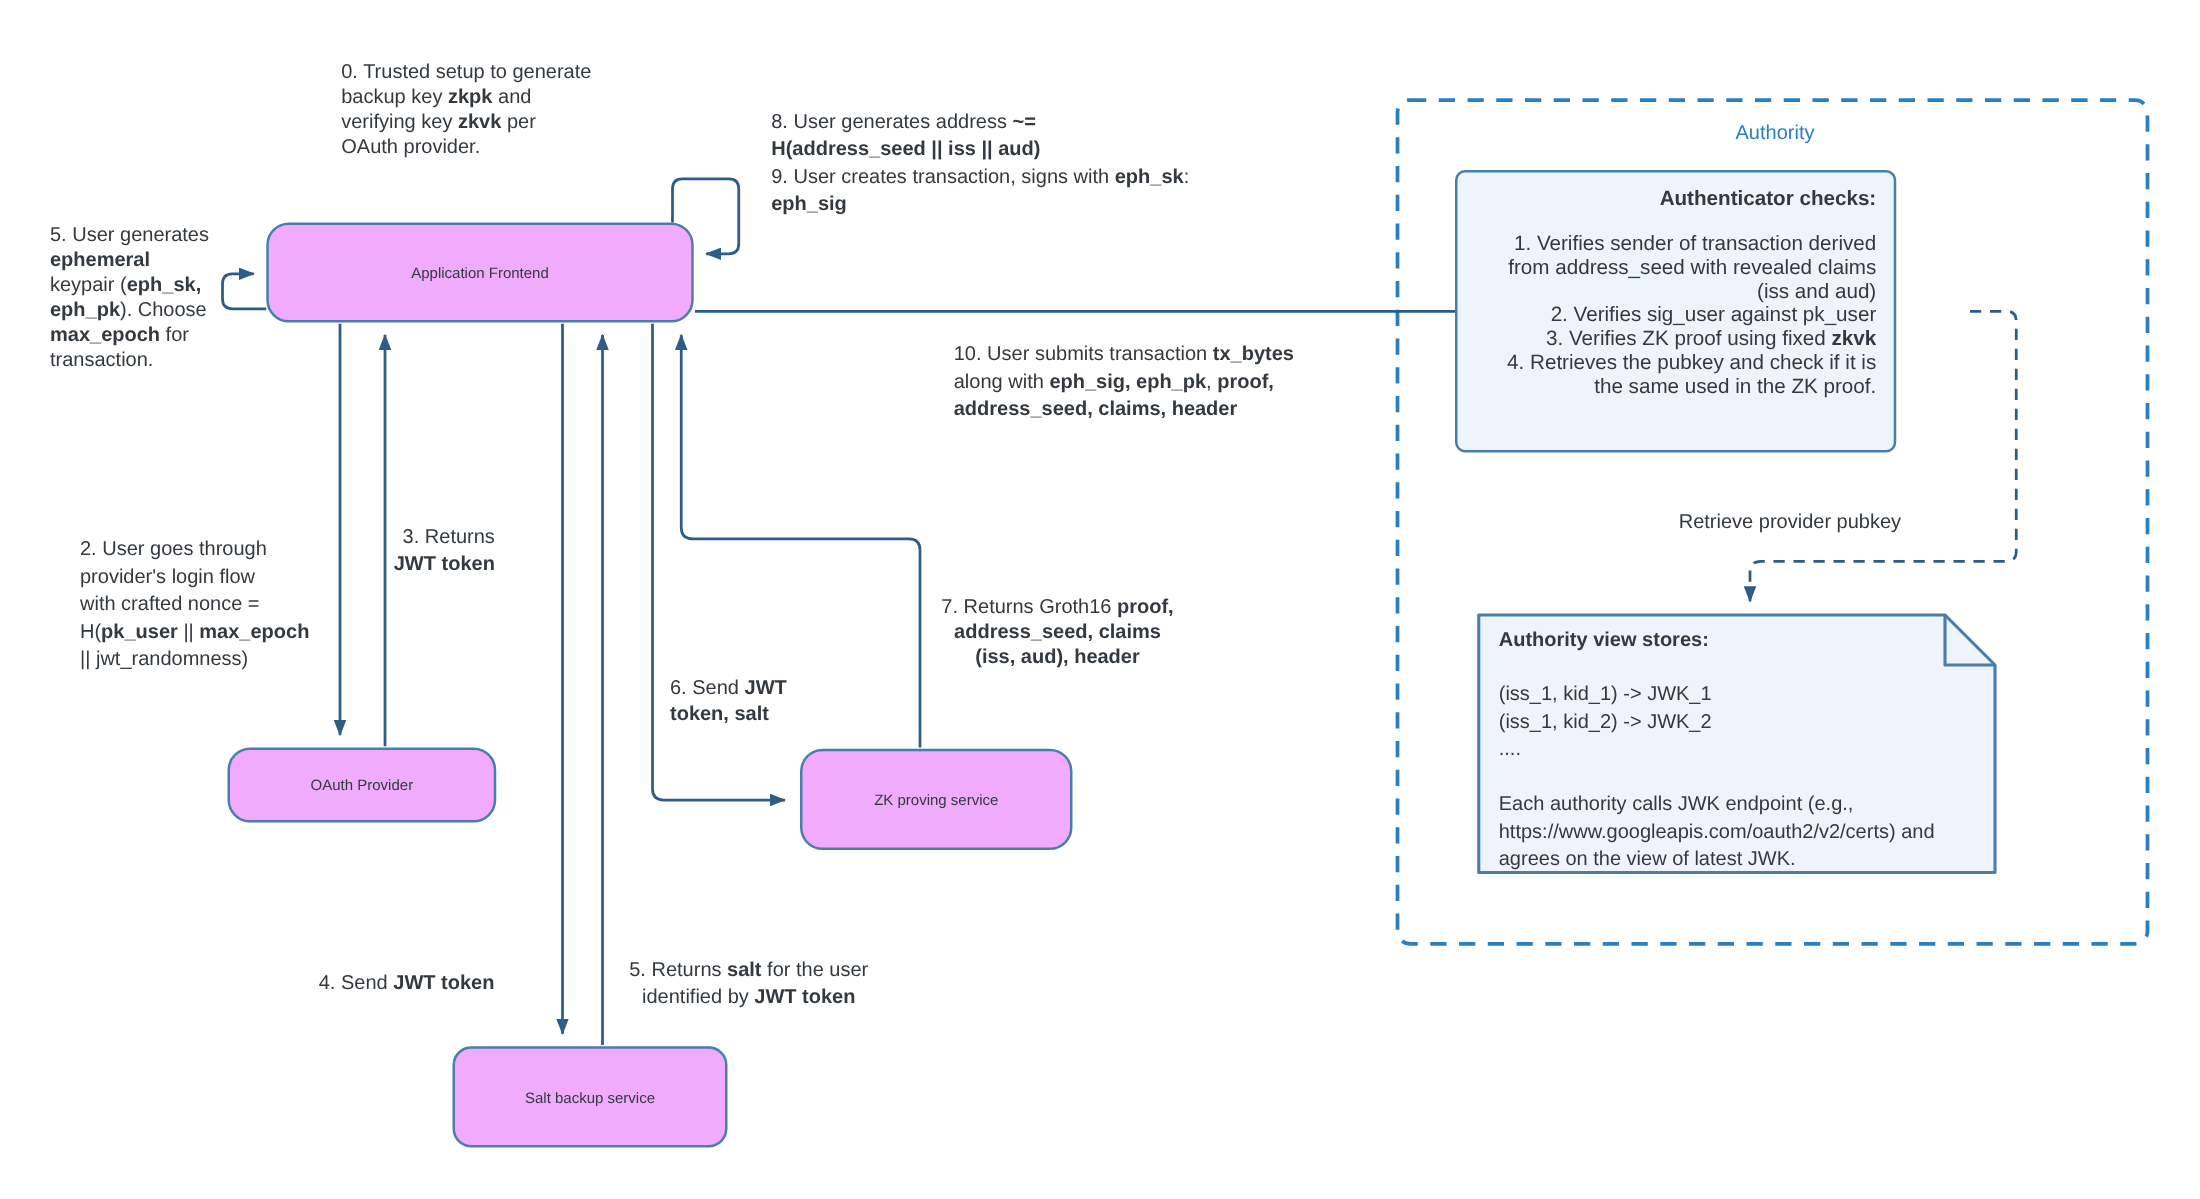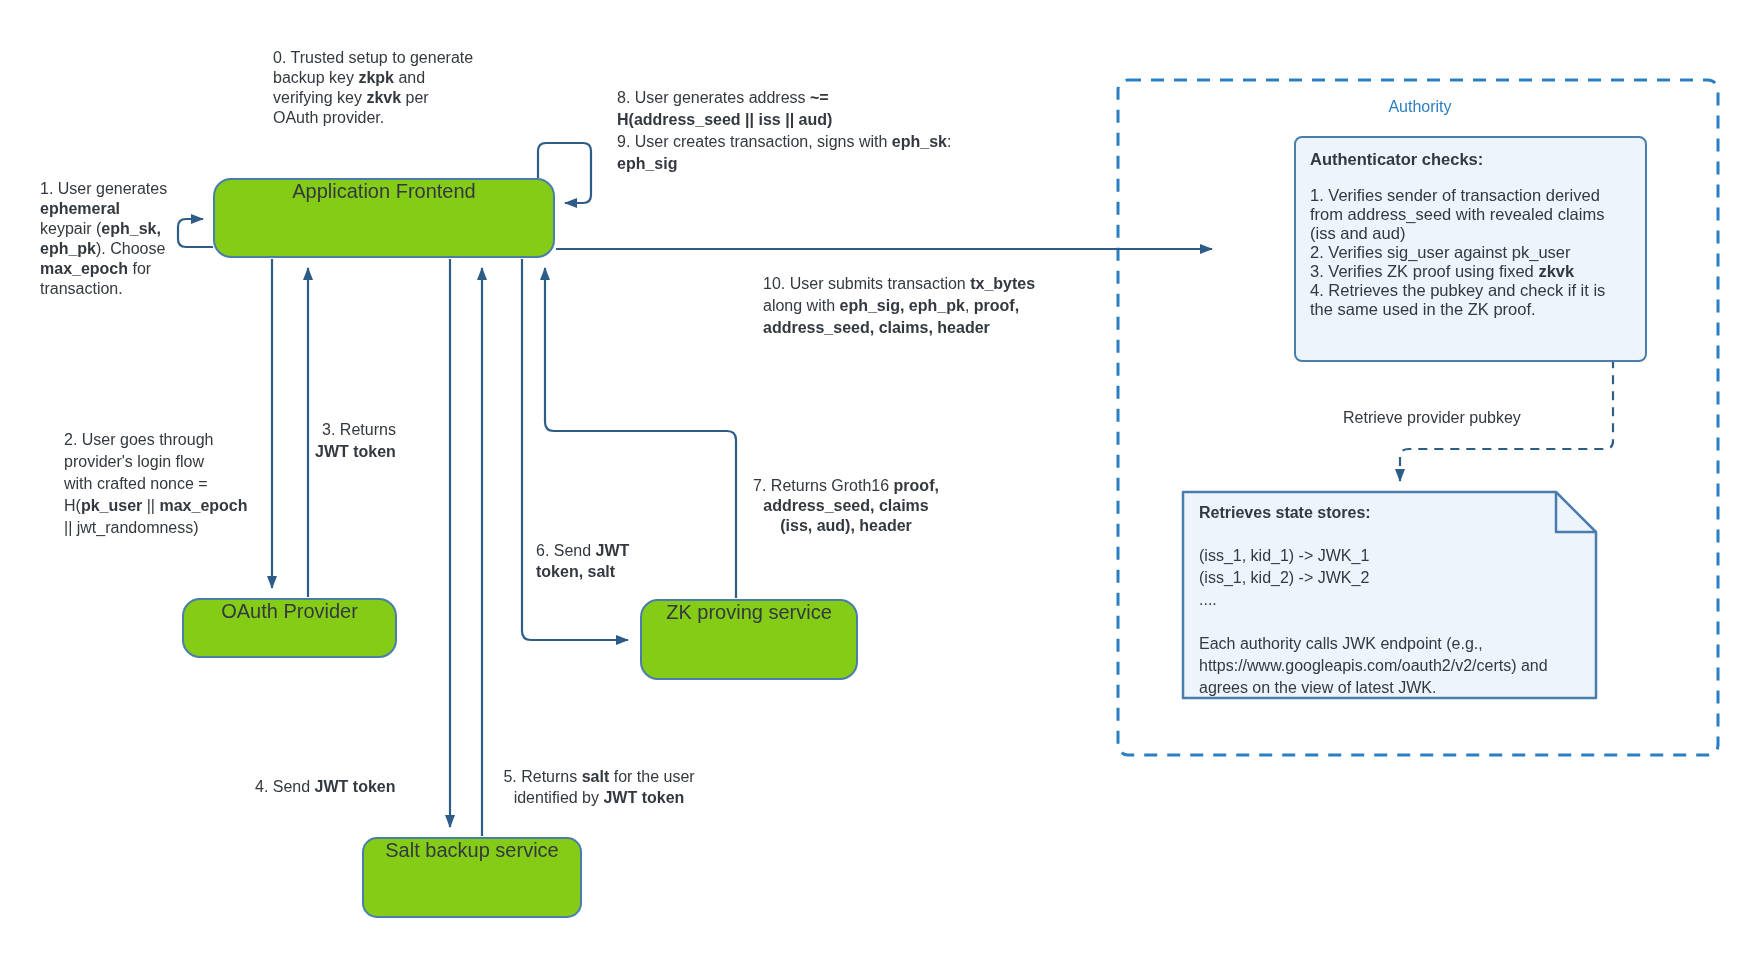--- a/index.html
+++ b/index.html
@@ -1,21 +1,21 @@
 <!DOCTYPE html>
 <html><head>
 <meta charset="utf-8">
 <style>
   html,body{margin:0;padding:0;background:#ffffff;}
   .canvas{position:relative;width:1760px;height:959px;background:#ffffff;
           font-family:"Liberation Sans",sans-serif;color:#33393f;overflow:hidden;}
   svg.wires{position:absolute;left:0;top:0;}
-  .node{position:absolute;background:#84cc16;border:2.5px solid #4a7dab;border-radius:18px;
-        display:flex;justify-content:center;
-        font-size:20px;color:#33393f;box-sizing:border-box;}
+  .node{position:absolute;background:#f0abfc;border:2.5px solid #4a7dab;border-radius:18px;
+        display:flex;align-items:center;justify-content:center;
+        font-size:12px;color:#33393f;box-sizing:border-box;}
   .panel{position:absolute;background:#edf4fb;border:2.5px solid #4a7dab;border-radius:8px;
          box-sizing:border-box;padding:12px 14px;font-size:16.5px;line-height:19px;}
   .panel .ttl{font-weight:bold;margin-bottom:17px;}
   .ann{position:absolute;font-size:16px;line-height:22px;white-space:nowrap;}
   .lh20{line-height:20px;} .lh21{line-height:21px;}
   .ctr{text-align:center;} .rgt{text-align:left;}
   .b{font-weight:bold;}
   .authority-title{position:absolute;left:1340px;top:98px;width:160px;text-align:center;
                    color:#2a7fc3;font-size:16px;}
   .note-text{position:absolute;left:1199px;top:502px;width:382px;font-size:16px;line-height:22px;}
@@ -61,35 +61,35 @@
   <div class="node" style="left:640px;top:599px;width:218px;height:81px;">
     <span>ZK proving service</span>
   </div>
 
   <div class="node" style="left:362px;top:837px;width:220px;height:81px;border-radius:15px;">
     <span>Salt backup service</span>
   </div>
 
   <div class="authority-title">Authority</div>
 
-  <div class="panel" style="left:1294px;top:136px;width:353px;height:226px;">
+  <div class="panel" style="left:1164px;top:136px;width:353px;height:226px;text-align:right;">
     <div class="ttl">Authenticator checks:</div>
     <div>
         <div class="ln"><span>1. Verifies sender of transaction derived</span></div>
         <div class="ln"><span>from address_seed with revealed claims</span></div>
         <div class="ln"><span>(iss and aud)</span></div>
         <div class="ln"><span>2. Verifies sig_user against pk_user</span></div>
         <div class="ln"><span>3. Verifies ZK proof using fixed </span><span class="b">zkvk</span></div>
         <div class="ln"><span>4. Retrieves the pubkey and check if it is</span></div>
         <div class="ln"><span>the same used in the ZK proof.</span></div>
       </div>
   </div>
 
   <div class="note-text">
-    <div class="ttl">Retrieves state stores:</div>
+    <div class="ttl">Authority view stores:</div>
     <div>
         <div class="ln"><span>(iss_1, kid_1) -&gt; JWK_1</span></div>
         <div class="ln"><span>(iss_1, kid_2) -&gt; JWK_2</span></div>
         <div class="ln"><span>....</span></div>
         <div class="ln">&nbsp;</div>
         <div class="ln"><span>Each authority calls JWK endpoint (e.g.,</span></div>
         <div class="ln"><span>https://www.googleapis.com/oauth2/v2/certs) and</span></div>
         <div class="ln"><span>agrees on the view of latest JWK.</span></div>
       </div>
   </div>
@@ -97,21 +97,21 @@
   <div class="ann rgt" style="left:1343px;top:407px;width:250px;">Retrieve provider pubkey</div>
 
   <div class="ann lh20" style="left:273px;top:48px;">
       <div class="ln"><span>0. Trusted setup to generate</span></div>
       <div class="ln"><span>backup key </span><span class="b">zkpk</span><span> and</span></div>
       <div class="ln"><span>verifying key </span><span class="b">zkvk</span><span> per</span></div>
       <div class="ln"><span>OAuth provider.</span></div>
     </div>
 
   <div class="ann lh20" style="left:40px;top:179px;">
-      <div class="ln"><span>1. User generates</span></div>
+      <div class="ln"><span>5. User generates</span></div>
       <div class="ln"><span class="b">ephemeral</span></div>
       <div class="ln"><span>keypair (</span><span class="b">eph_sk,</span></div>
       <div class="ln"><span class="b">eph_pk</span><span>). Choose</span></div>
       <div class="ln"><span class="b">max_epoch</span><span> for</span></div>
       <div class="ln"><span>transaction.</span></div>
     </div>
 
   <div class="ann" style="left:64px;top:429px;">
       <div class="ln"><span>2. User goes through</span></div>
       <div class="ln"><span>provider's login flow</span></div>

